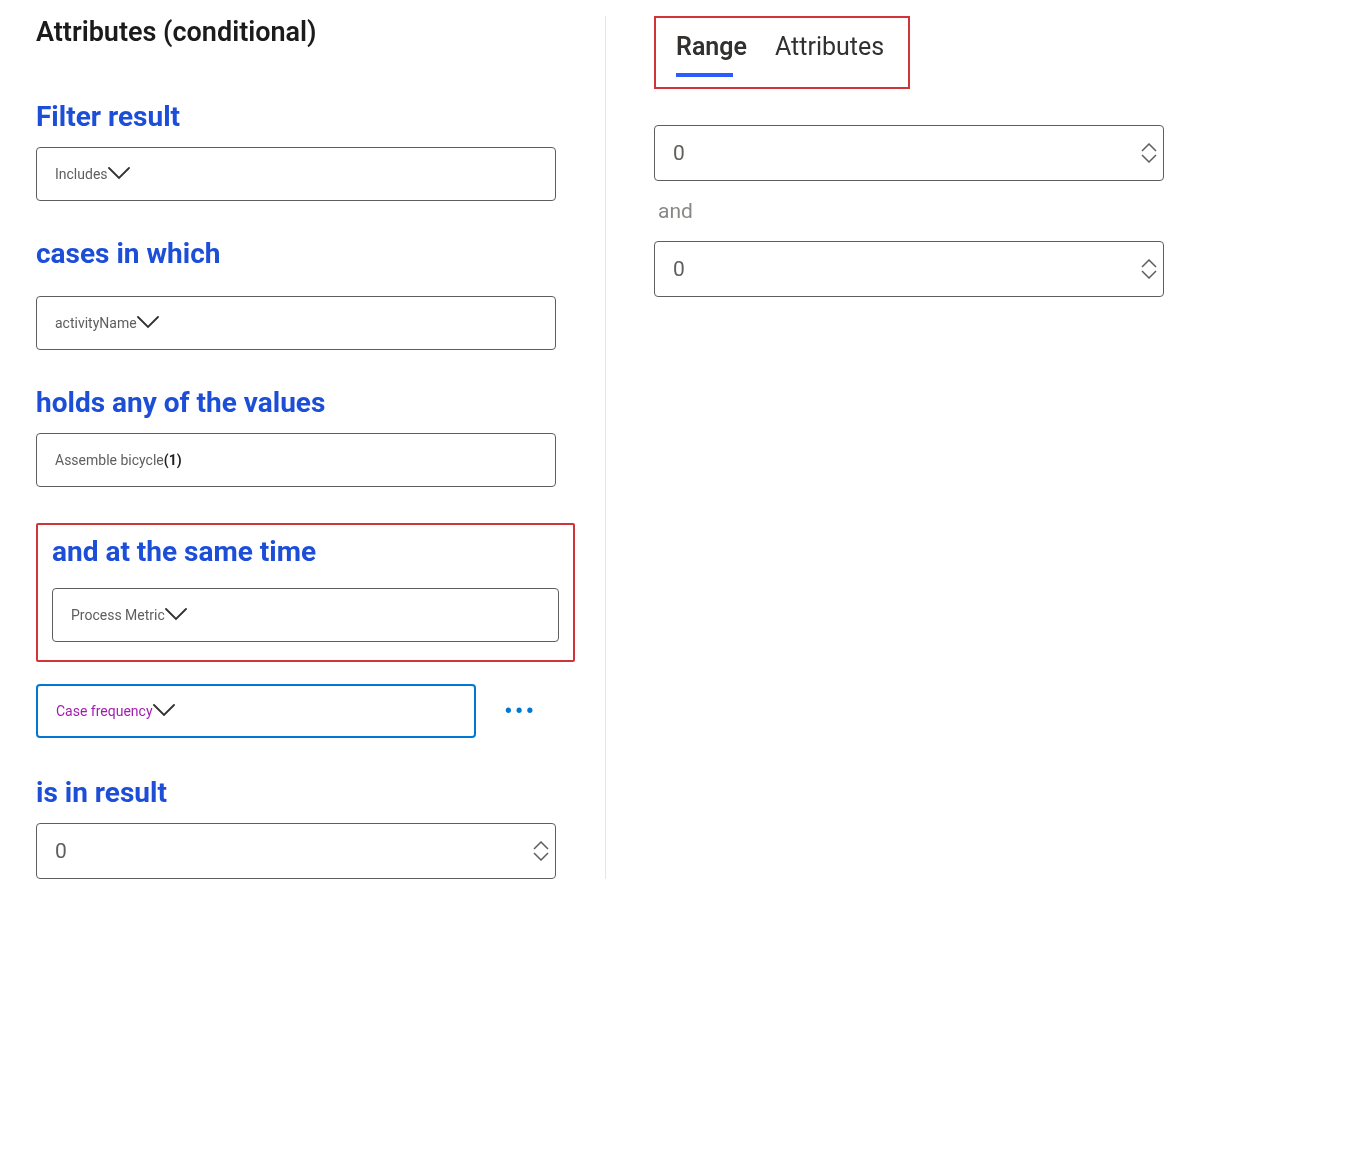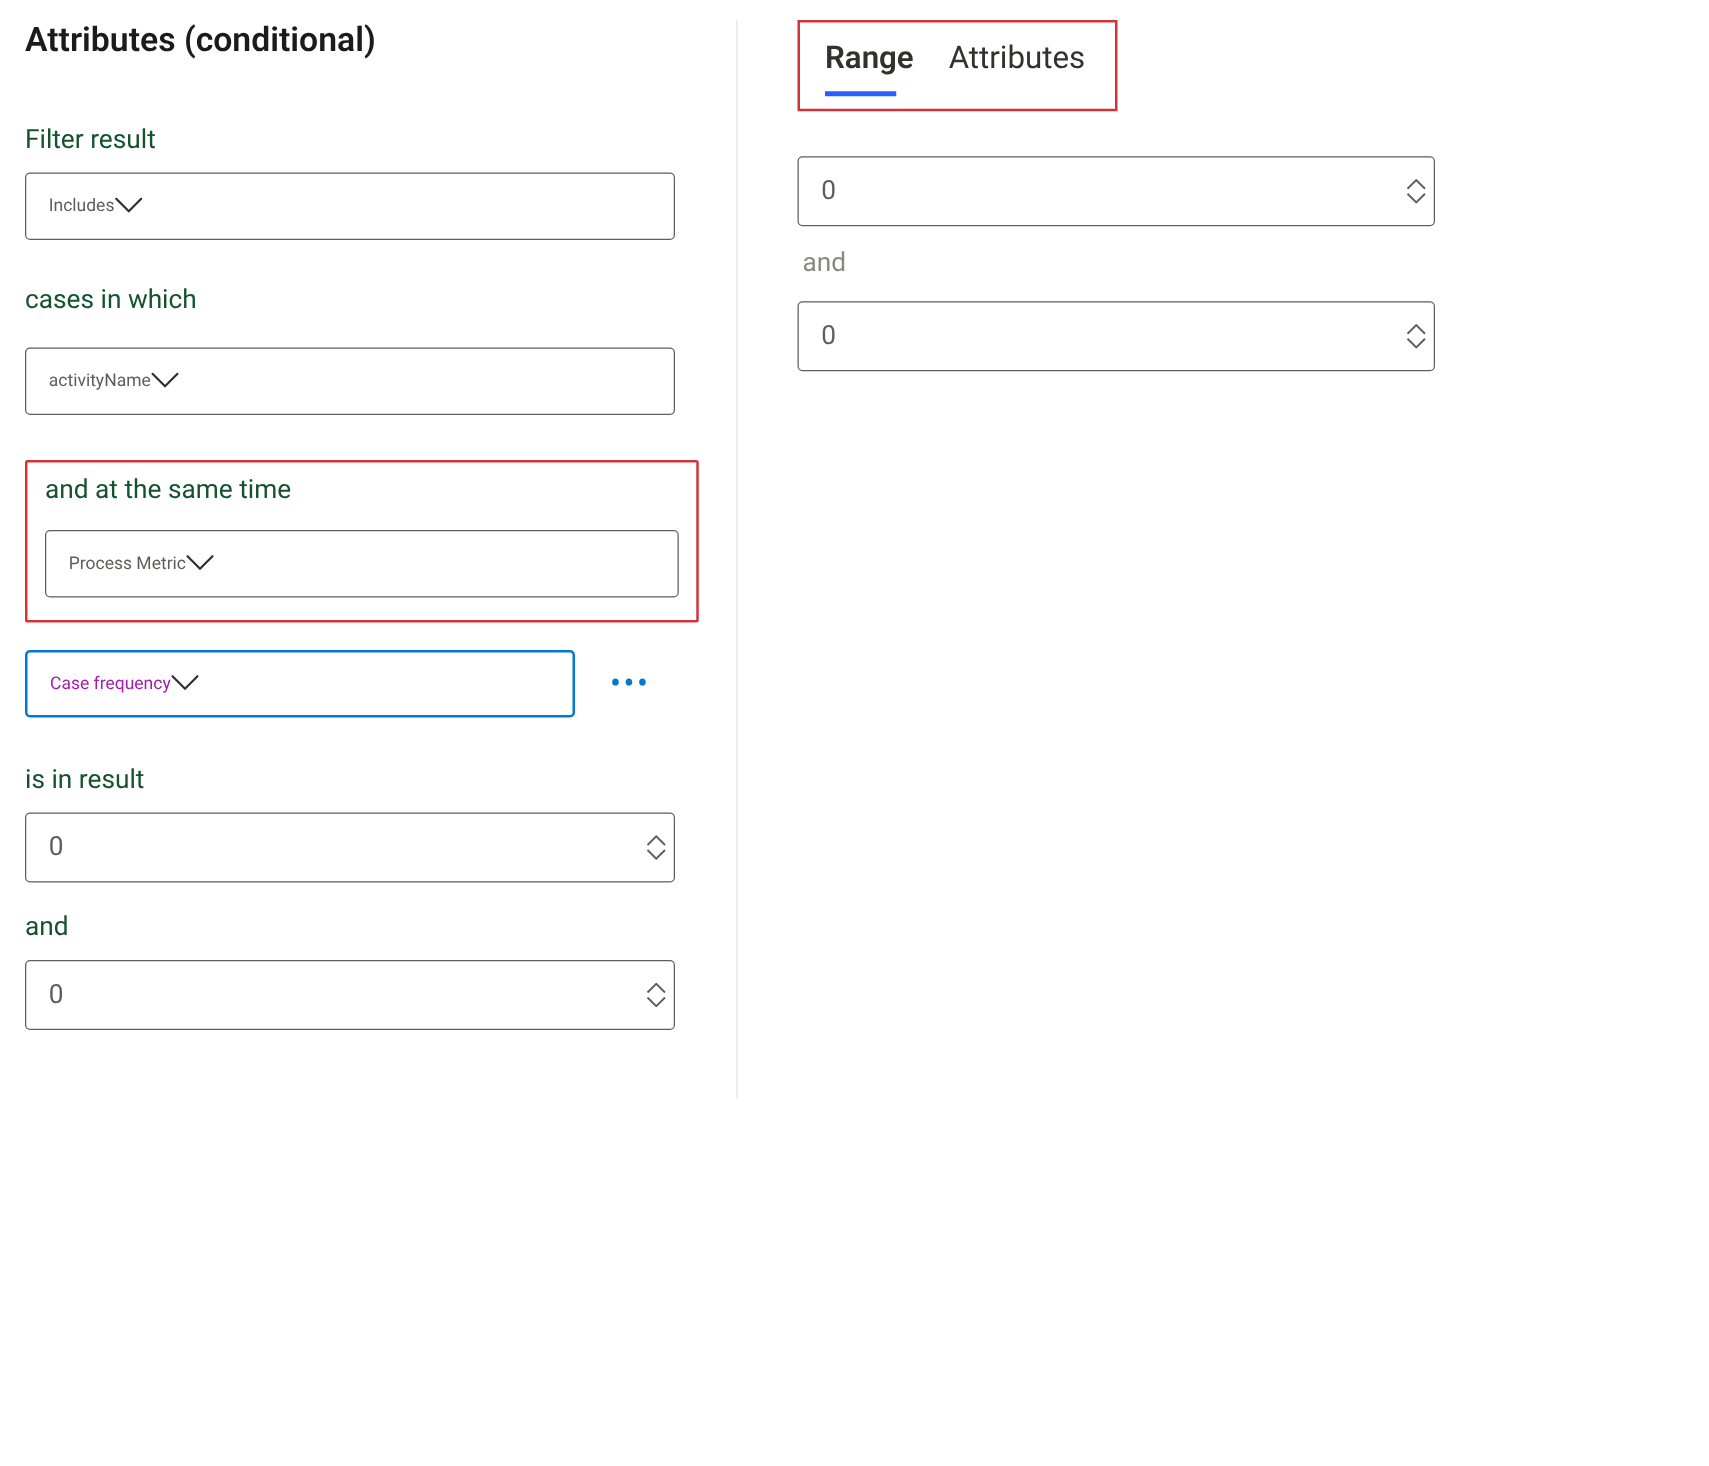--- a/index.html
+++ b/index.html
@@ -15,44 +15,44 @@
     margin: 0;
     padding: 0;
     background: #ffffff;
     font-family: var(--font);
     font-size: 20px;
     color: var(--text-primary);
   }
   .viewport {
     width: 1367px;
     height: 895px;
-    padding: 16px 20px;
+    padding: 16px 36px;
     display: flex;
     gap: 0;
   }
   .pane-left {
     width: 570px;
     padding-right: 30px;
     border-right: 1px solid #e5e5e5;
   }
   .pane-right {
     flex: 1;
     padding-left: 48px;
   }
 
   .title {
     font-size: 27px;
     font-weight: 600;
     margin: 0 0 52px 0;
   }
 
   .label-bold {
-    font-size: 21px;
-    font-weight: 400;
-    color: #14532d;
+    font-size: 28px;
+    font-weight: 700;
+    color: #1d4ed8;
     margin-bottom: 14px;
   }
 
   .field { margin-bottom: 36px; }
 
   .dropdown {
     width: 520px;
     height: 54px;
     border: 1px solid var(--border-grey);
     border-radius: 4px;
@@ -178,20 +178,29 @@
       <div class="dropdown">
         <span>activityName</span>
         <span class="chev-down-icon">
           <svg width="22" height="14" viewBox="0 0 22 14">
               <path d="M1 1 L11 11 L21 1" stroke="#323130" stroke-width="1.8" fill="none" stroke-linecap="round"></path>
             </svg>
         </span>
       </div>
     </div>
 
+    <div class="field">
+      <div class="label-bold">holds any of the values</div>
+      <div class="dropdown">
+        <span>Assemble bicycle</span>
+        <span class="combo-count">
+          <span class="count">(1)</span>
+        </span>
+      </div>
+    </div>
 
     <div class="highlight-box">
       <div class="label-bold" style="margin-bottom:20px">and at the same time</div>
       <div class="dropdown" style="width:100%;">
         <span>Process Metric</span>
         <span class="chev-down-icon">
           <svg width="22" height="14" viewBox="0 0 22 14">
               <path d="M1 1 L11 11 L21 1" stroke="#323130" stroke-width="1.8" fill="none" stroke-linecap="round"></path>
             </svg>
         </span>

